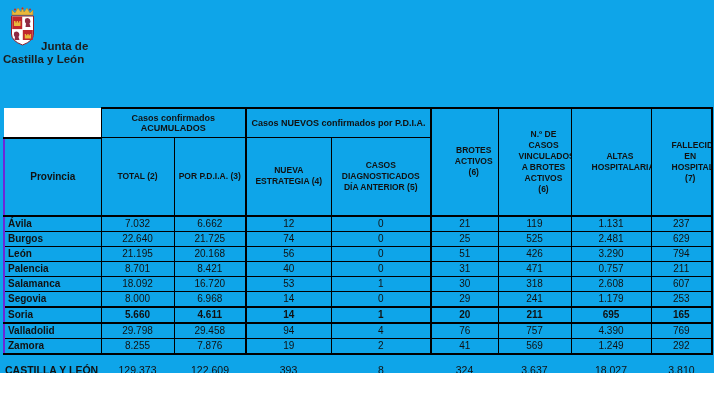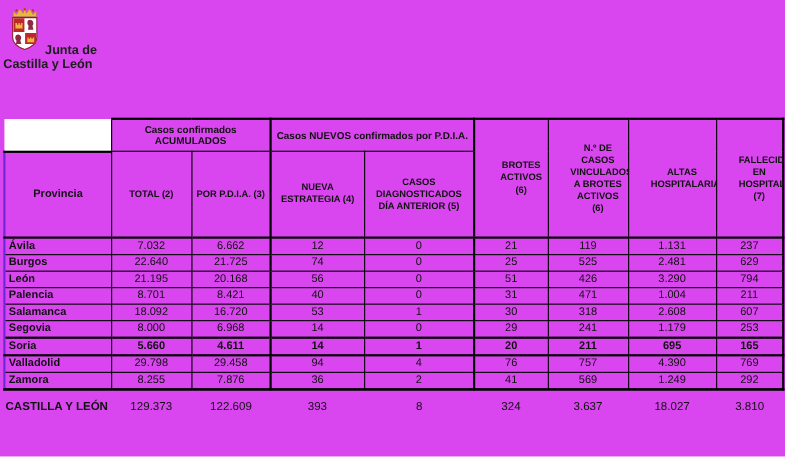--- a/index.html
+++ b/index.html
@@ -1,16 +1,16 @@
 <!DOCTYPE html>
 <html><head>
 <meta charset="utf-8">
 <style>
   html,body{margin:0;padding:0;background:#fff;}
-  #stage{position:relative;width:714px;height:415px;background:#d946ef;overflow:hidden;
+  #stage{position:relative;width:714px;height:373px;background:#0ea5e9;overflow:hidden;
          font-family:"Liberation Sans", sans-serif;color:#111;}
 
   
   .logo{position:absolute;left:7px;top:5px;width:90px;height:62px;}
   .crest{position:absolute;left:2px;top:1px;}
   .logo-line1{position:absolute;left:34px;top:35px;font-size:11.5px;font-weight:700;color:#1c1c1c;white-space:nowrap;}
   .logo-line2{position:absolute;left:-4px;top:48px;font-size:11.5px;font-weight:700;color:#1c1c1c;white-space:nowrap;}
 
   
   .banner{position:absolute;left:96px;top:8px;width:615px;height:66px;background:#C5193C;
@@ -141,21 +141,21 @@
           <td class="num c8">794</td>
         </tr>
         <tr>
           <td class="prov c0">Palencia</td>
           <td class="num c1">8.701</td>
           <td class="num c2">8.421</td>
           <td class="num c3">40</td>
           <td class="num c4">0</td>
           <td class="num c5">31</td>
           <td class="num c6">471</td>
-          <td class="num c7">1.004</td>
+          <td class="num c7">0.757</td>
           <td class="num c8">211</td>
         </tr>
         <tr>
           <td class="prov c0">Salamanca</td>
           <td class="num c1">18.092</td>
           <td class="num c2">16.720</td>
           <td class="num c3">53</td>
           <td class="num c4">1</td>
           <td class="num c5">30</td>
           <td class="num c6">318</td>
@@ -192,21 +192,21 @@
           <td class="num c4">4</td>
           <td class="num c5">76</td>
           <td class="num c6">757</td>
           <td class="num c7">4.390</td>
           <td class="num c8">769</td>
         </tr>
         <tr class="last">
           <td class="prov c0">Zamora</td>
           <td class="num c1">8.255</td>
           <td class="num c2">7.876</td>
-          <td class="num c3">36</td>
+          <td class="num c3">19</td>
           <td class="num c4">2</td>
           <td class="num c5">41</td>
           <td class="num c6">569</td>
           <td class="num c7">1.249</td>
           <td class="num c8">292</td>
         </tr>
       </tbody>
     <tfoot>
       <tr>
         <td class="prov">CASTILLA Y LEÓN</td>

